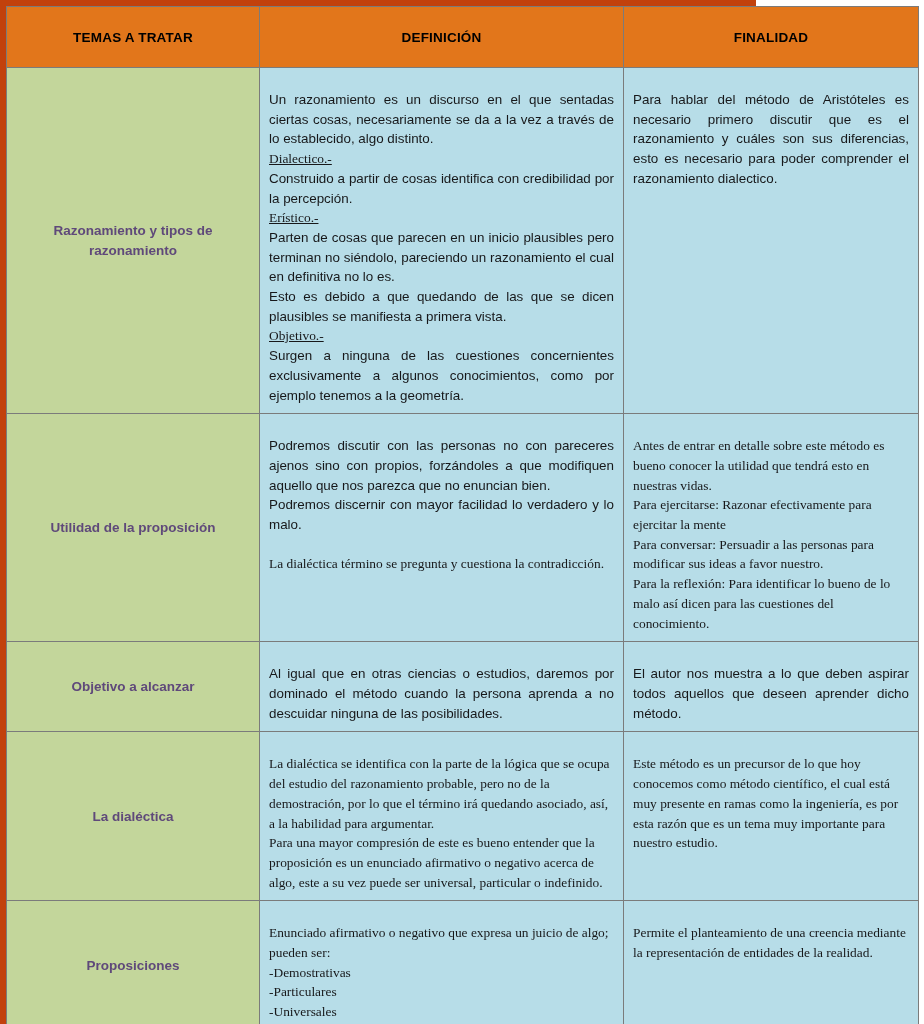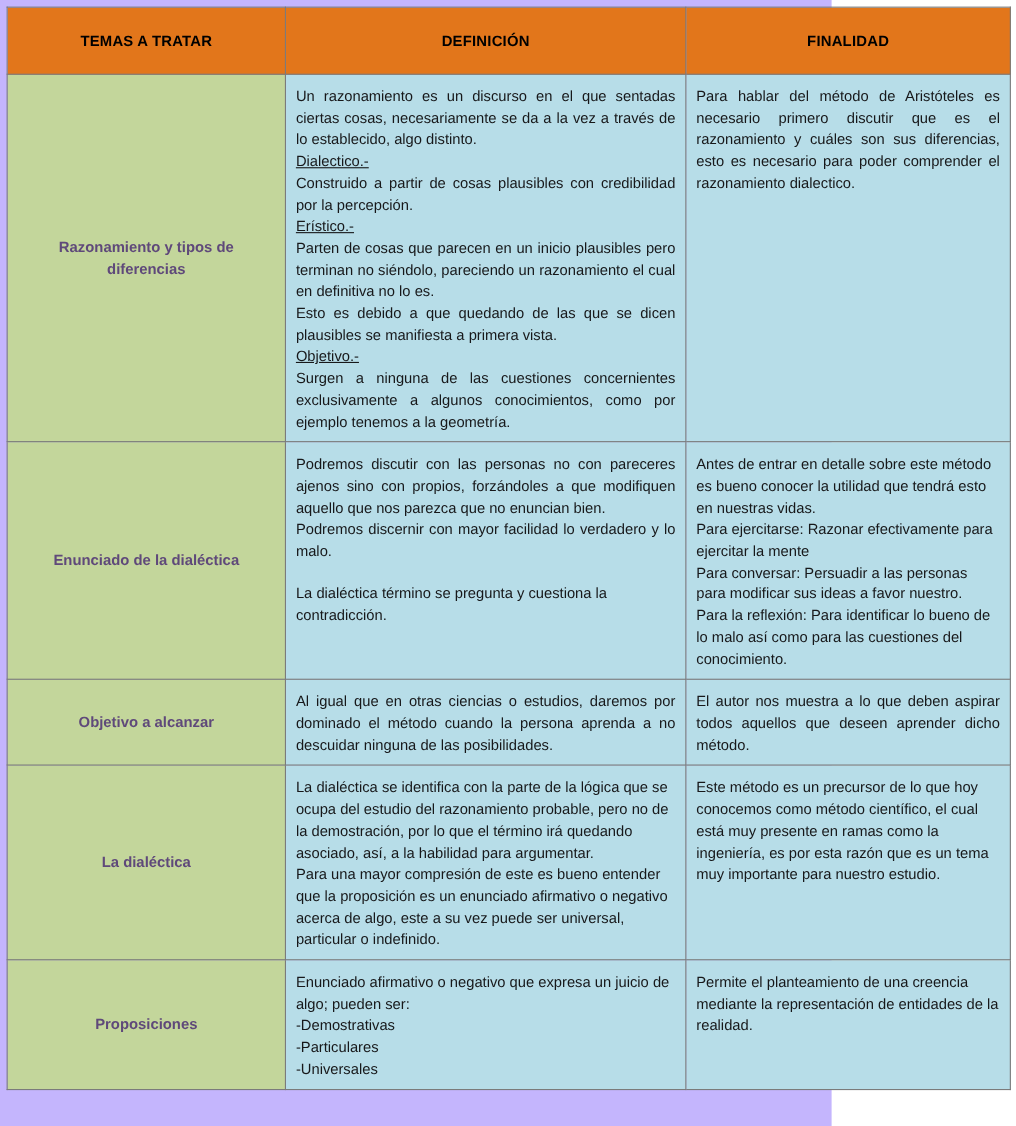--- a/index.html
+++ b/index.html
@@ -14,21 +14,21 @@
     overflow: hidden;
     font-family: "Liberation Sans", sans-serif;
     -webkit-font-smoothing: antialiased;
   }
 
   .page {
     box-sizing: border-box;
     width: 756px;
     height: 1024px;
     padding: 6px 6px 6px 6px;
-    background: #c4b5fd;
+    background: #c2410c;
   }
 
   table.topics-table {
     border-collapse: collapse;
     table-layout: fixed;
     width: 912px;
     border: 1px solid #7b7b7b;
   }
 
   col.c-topic  { width: 253px; }
@@ -64,29 +64,29 @@
     vertical-align: middle;
     padding: 6px 14px;
     line-height: 1.45;
   }
 
   td.body-cell {
     background: #b7dde8;
     color: #17181a;
     font-size: 13.4px;
     line-height: 1.47;
-    padding: 10px 9px 8px 9px;
+    padding: 22px 9px 8px 9px;
   }
 
   td.body-cell p {
     margin: 0;
   }
 
   .just { text-align: justify; text-justify: inter-word; }
-  .left { text-align: left; }
+  .left { text-align: left; font-family: Liberation Serif, serif; }
 
   .ul-head {
     text-decoration: underline;
     display: inline-block;
   }
 
   .blank-line { display: block; height: 1.47em; }
 </style>
 </head>
 <body>
@@ -100,48 +100,48 @@
     </colgroup>
     <thead>
       <tr>
         <th>TEMAS A TRATAR</th>
         <th>DEFINICIÓN</th>
         <th>FINALIDAD</th>
       </tr>
     </thead>
     <tbody id="table-body">
         <tr>
-          <td class="topic">Razonamiento y tipos de diferencias</td>
+          <td class="topic">Razonamiento y tipos de razonamiento</td>
           <td class="body-cell just">
             <p class="">Un razonamiento es un discurso en el que sentadas ciertas cosas, necesariamente se da a la vez a través de lo establecido, algo distinto.</p>
             <p class="left"><span class="ul-head">Dialectico.-</span></p>
-            <p class="">Construido a partir de cosas plausibles con credibilidad por la percepción.</p>
+            <p class="">Construido a partir de cosas identifica con credibilidad por la percepción.</p>
             <p class="left"><span class="ul-head">Erístico.-</span></p>
             <p class="">Parten de cosas que parecen en un inicio plausibles pero terminan no siéndolo, pareciendo un razonamiento el cual en definitiva no lo es.</p>
             <p class="">Esto es debido a que quedando de las que se dicen plausibles se manifiesta a primera vista.</p>
             <p class="left"><span class="ul-head">Objetivo.-</span></p>
             <p class=""> Surgen a ninguna de las cuestiones concernientes exclusivamente a algunos conocimientos, como por ejemplo tenemos a la geometría.</p>
           </td>
           <td class="body-cell just">
             <p class="">Para hablar del método de Aristóteles es necesario primero discutir que es el razonamiento y cuáles son sus diferencias, esto es necesario para poder comprender el razonamiento dialectico.</p>
           </td>
         </tr>
         <tr>
-          <td class="topic">Enunciado de la dialéctica</td>
+          <td class="topic">Utilidad de la proposición</td>
           <td class="body-cell just">
             <p class="">Podremos discutir con las personas no con pareceres ajenos sino con propios, forzándoles a que modifiquen aquello que nos parezca que no enuncian bien.</p>
             <p class="">Podremos discernir con mayor facilidad lo verdadero y lo malo.</p>
             <span class="blank-line"></span>
             <p class="left">La dialéctica término se pregunta y cuestiona la contradicción.</p>
           </td>
           <td class="body-cell left">
             <p class="">Antes de entrar en detalle sobre este método es bueno conocer la utilidad que tendrá esto en nuestras vidas.</p>
             <p class="">Para ejercitarse: Razonar efectivamente para ejercitar la mente</p>
             <p class="">Para conversar: Persuadir a las personas para modificar sus ideas a favor nuestro.</p>
-            <p class="">Para la reflexión: Para identificar lo bueno de lo malo así como para las cuestiones del conocimiento.</p>
+            <p class="">Para la reflexión: Para identificar lo bueno de lo malo así dicen para las cuestiones del conocimiento.</p>
           </td>
         </tr>
         <tr>
           <td class="topic">Objetivo a alcanzar</td>
           <td class="body-cell just">
             <p class="">Al igual que en otras ciencias o estudios, daremos por dominado el método  cuando la persona aprenda a no descuidar ninguna de las posibilidades.</p>
           </td>
           <td class="body-cell just">
             <p class="">El autor nos muestra a lo que deben aspirar todos aquellos que deseen aprender dicho método.</p>
           </td>

